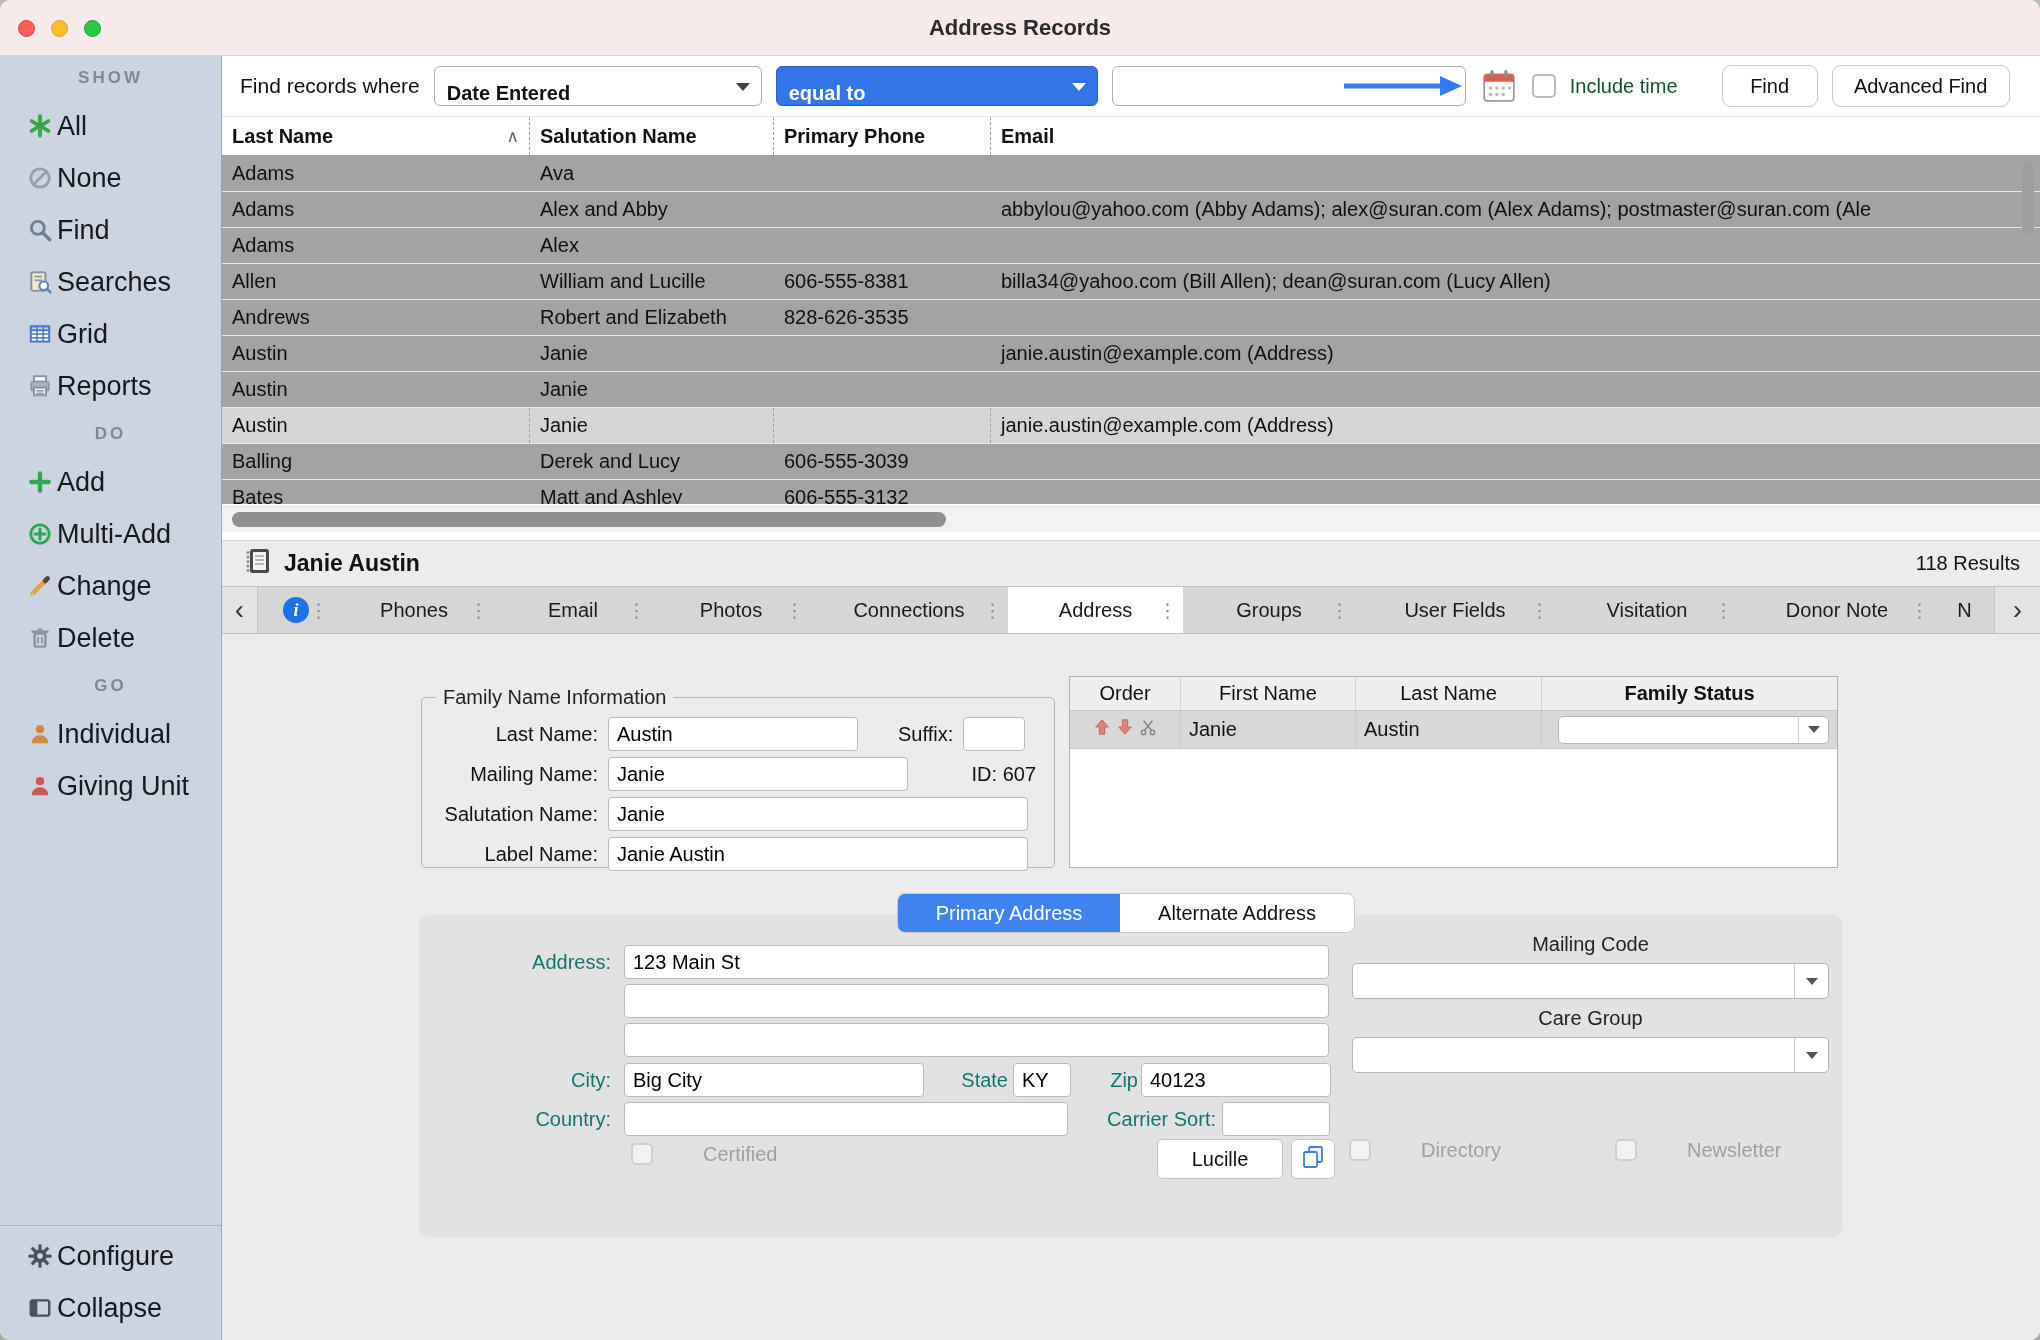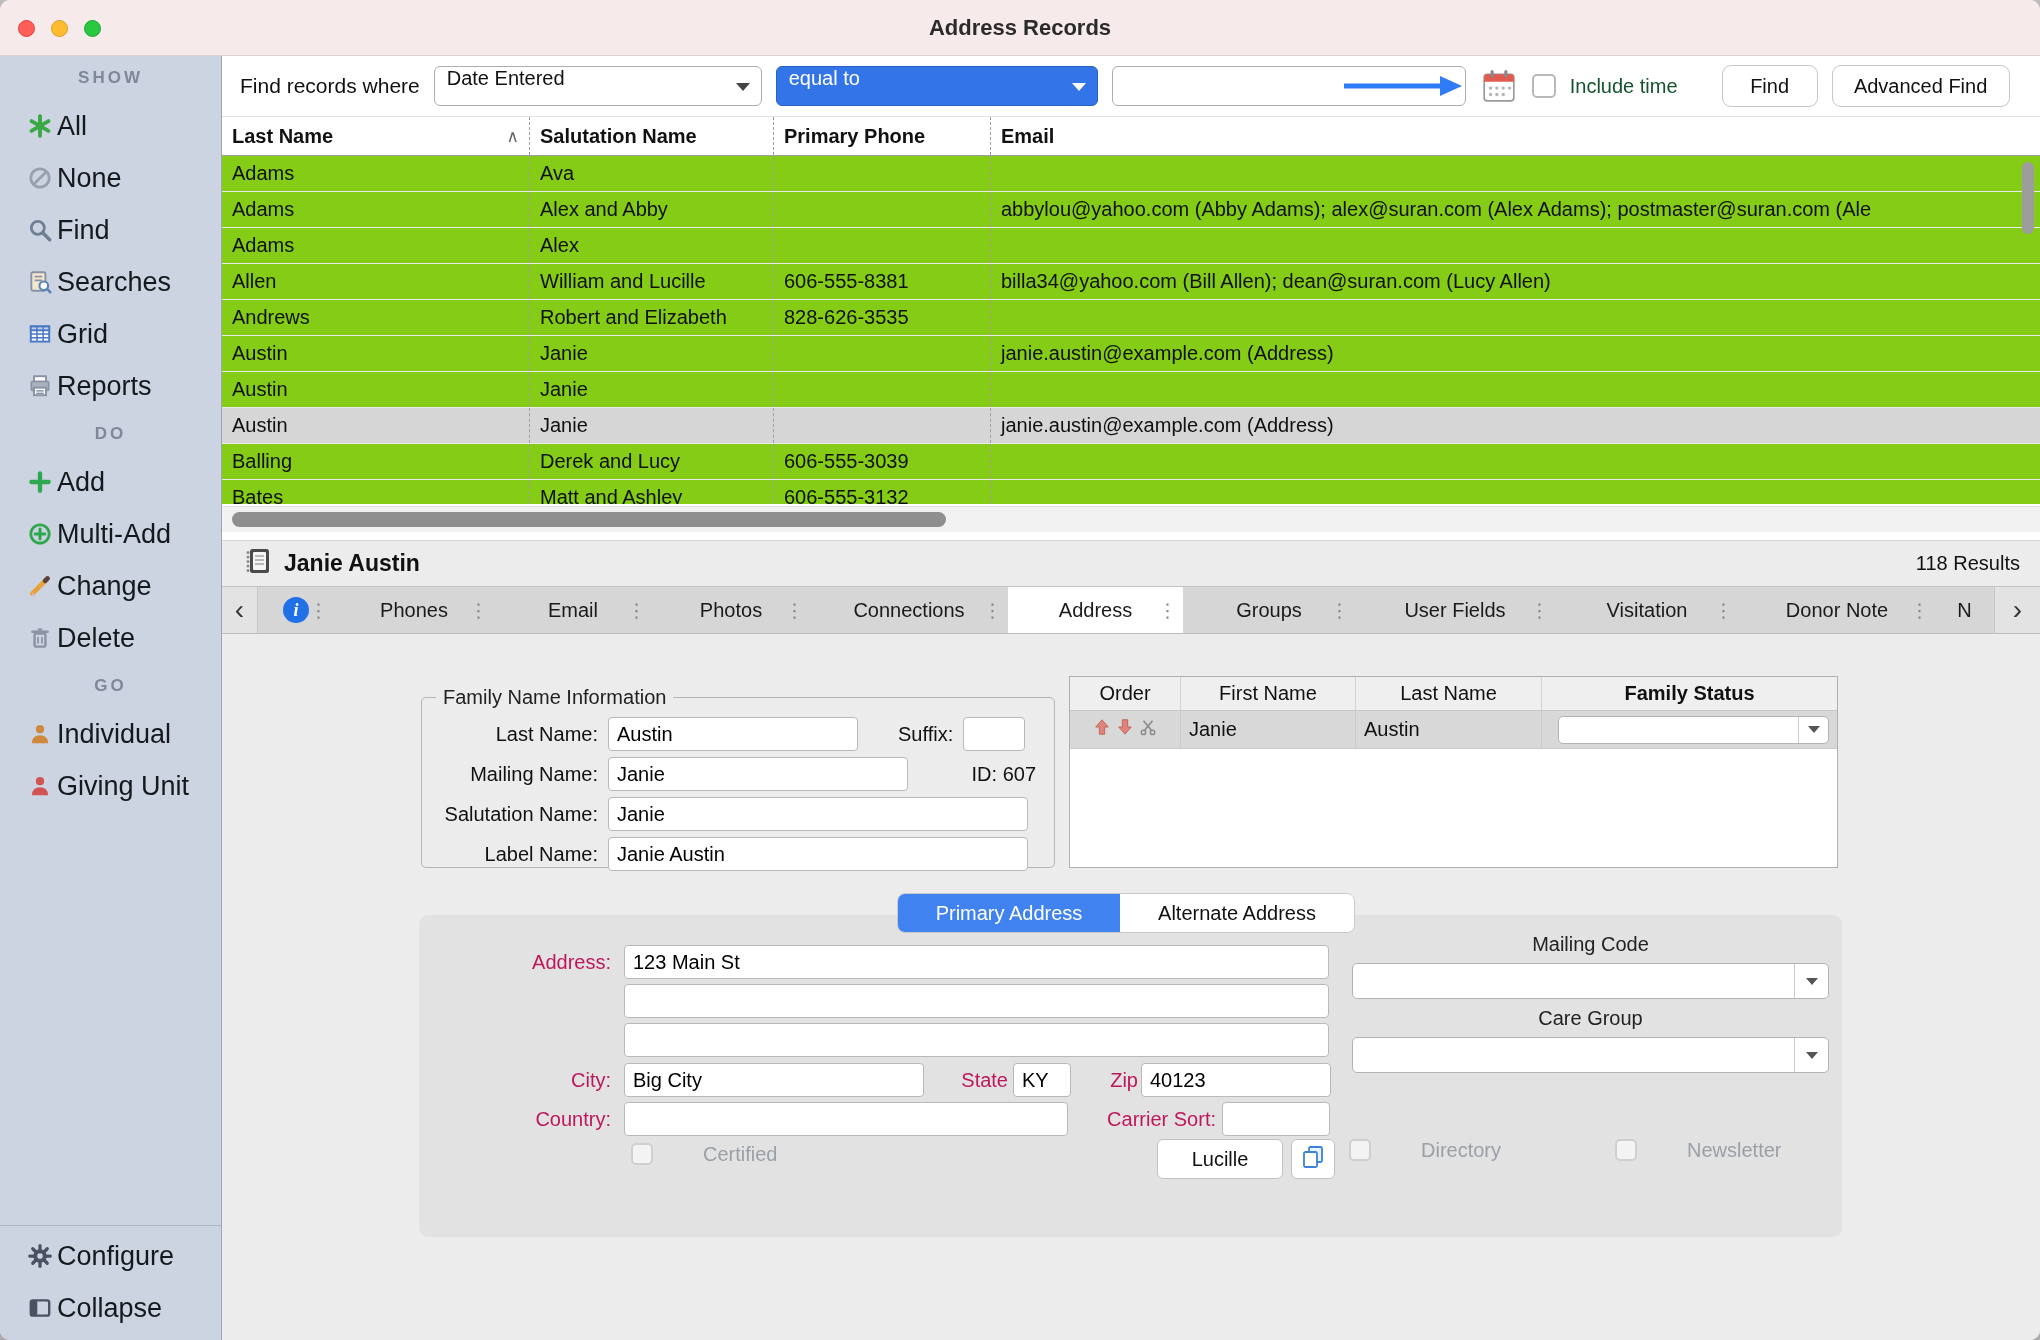--- a/index.html
+++ b/index.html
@@ -17,37 +17,37 @@
   .sidebar{position:absolute;left:0;top:56px;width:222px;height:1284px;background:#ccd4e1;border-right:1px solid #9fa6b2;}
   .side-head{height:44px;display:flex;align-items:center;justify-content:center;color:#7e8899;font-weight:bold;font-size:17px;letter-spacing:3px;}
   .side-row{height:52px;display:flex;align-items:center;padding-left:26px;gap:3px;font-size:27px;color:#15181d;cursor:default;}
   .sicon{width:28px;height:28px;display:flex;align-items:center;justify-content:center;flex:0 0 28px;}
   .side-footer{position:absolute;left:0;bottom:6px;width:100%;border-top:1px solid #aeb5c2;padding-top:4px;}
   
   .whitebg{position:absolute;left:222px;top:56px;width:1818px;height:484px;background:#ffffff;}
   
   .findbar{position:absolute;left:222px;top:56px;width:1818px;height:60px;display:flex;align-items:center;padding-left:18px;gap:14px;background:#fff;}
   .fb-label{font-size:21px;color:#111;white-space:nowrap;}
-  .selbox{position:relative;height:40px;border:1px solid #adadad;border-radius:6px;background:#fff;display:flex;align-items:flex-start;padding:0 47px 0 12px;font-size:20px;color:#111;}
+  .selbox{position:relative;height:40px;border:1px solid #adadad;border-radius:6px;background:#fff;display:flex;align-items:flex-end;padding:0 47px 0 12px;font-size:20px;color:#111;font-weight:bold;}
   .selbox .tri{position:absolute;right:11px;top:16px;width:0;height:0;border-left:7px solid transparent;border-right:7px solid transparent;border-top:8px solid #444;}
   .selbox.blue{background:#3374e8;border-color:#2a5fc4;color:#fff;}
   .selbox.blue .tri{border-top-color:#fff;}
   .vwrap{position:relative;width:354px;height:40px;}
   .vwrap input{width:100%;height:100%;border:1px solid #adadad;border-radius:6px;padding:0 10px;font-size:20px;background:#fff;}
   .vwrap svg{position:absolute;right:4px;top:8px;pointer-events:none;}
   .cb{width:24px;height:24px;background:#fff;border:2px solid #b9b9b9;border-radius:5px;flex:0 0 24px;}
   .cblabel{font-size:20px;color:#14532d;}
   .btn{height:42px;background:#fff;border:1px solid #c6c6c6;border-radius:9px;font-size:20px;color:#111;display:flex;align-items:center;justify-content:center;}
   
   .thead{position:absolute;left:222px;top:116px;width:1818px;height:40px;display:grid;grid-template-columns:308px 244px 217px 1fr;background:#fff;border-top:1px solid #e2e2e2;border-bottom:1px solid #9f9f9f;font-weight:bold;font-size:20px;color:#111;}
   .thead .tc{display:flex;align-items:center;padding-left:10px;}
   .tc.dash{border-right:1px dashed #9e9e9e;}
   .caret{margin-left:auto;margin-right:10px;color:#666;font-size:17px;font-weight:normal;}
   .tbody{position:absolute;left:222px;top:156px;width:1818px;height:348px;overflow:hidden;background:#fff;}
-  .trow{display:grid;grid-template-columns:308px 244px 217px 1fr;height:36px;border-bottom:1px solid #ebebeb;background:#84cc16;}
+  .trow{display:grid;grid-template-columns:308px 244px 217px 1fr;height:36px;border-bottom:1px solid #ebebeb;background:#a3a3a3;}
   .trow.sel{background:#d6d6d6;}
   .trow .tc{display:flex;align-items:center;padding-left:10px;font-size:20px;color:#101010;white-space:nowrap;overflow:hidden;}
   .vthumb{position:absolute;left:2022px;top:162px;width:12px;height:72px;border-radius:6px;background:#9d9d9d;}
   .hscroll{position:absolute;left:222px;top:506px;width:1818px;height:26px;background:#f2f2f2;border-top:1px solid #e0e0e0;}
   .hthumb{position:absolute;left:10px;top:5px;width:714px;height:15px;border-radius:8px;background:#8f8f8f;}
   
   .lower{position:absolute;left:222px;top:540px;width:1818px;height:800px;background:#ececec;border-top:1px solid #d6d6d6;}
   .dheader{position:absolute;left:222px;top:540px;width:1818px;height:46px;display:flex;align-items:center;padding:0 20px;gap:12px;}
   .dname{font-weight:bold;font-size:23px;color:#111;}
   .dcount{margin-left:auto;font-size:20px;color:#111;}
@@ -79,21 +79,21 @@
   .dd{position:relative;background:#fff;border:1px solid #b3b3b3;border-radius:5px;}
   .ddbtn{position:absolute;right:0;top:0;height:100%;width:34px;border-left:1px solid #cdcdcd;display:flex;align-items:center;justify-content:center;}
   .ddbtn .tri{width:0;height:0;border-left:6px solid transparent;border-right:6px solid transparent;border-top:7px solid #555;}
   
   .segment{position:absolute;left:897px;top:893px;height:40px;display:flex;border:1px solid #c9c9c9;border-radius:8px;overflow:hidden;z-index:2;}
   .seg{display:flex;align-items:center;justify-content:center;font-size:20px;}
   .seg.pri{width:222px;background:#3f82f0;color:#fff;}
   .seg.alt{width:234px;background:#fff;color:#111;}
   
   .panel{position:absolute;left:419px;top:915px;width:1423px;height:322px;background:#e2e2e2;border-radius:9px;}
-  .plab{position:absolute;font-size:20px;color:#be185d;line-height:34px;text-align:right;white-space:nowrap;}
+  .plab{position:absolute;font-size:20px;color:#0f766e;line-height:34px;text-align:right;white-space:nowrap;}
   .pi{position:absolute;height:34px;background:#fff;border:1px solid #b9b9b9;border-radius:4px;font-size:20px;padding:0 8px;font-family:"Liberation Sans",sans-serif;}
   .gray{color:#9aa0a6;margin-left:40px;}
   .pcb{position:absolute;width:22px;height:22px;background:#f3f3f3;border:2px solid #cfcfcf;border-radius:5px;}
   .pbtn{position:absolute;height:40px;background:#fff;border:1px solid #c2c2c2;border-radius:6px;font-size:20px;display:flex;align-items:center;justify-content:center;color:#111;}
   .ddlabel{position:absolute;width:477px;text-align:center;font-size:20px;color:#222;}
 </style>
 </head>
 <body>
 
 <div class="app">

